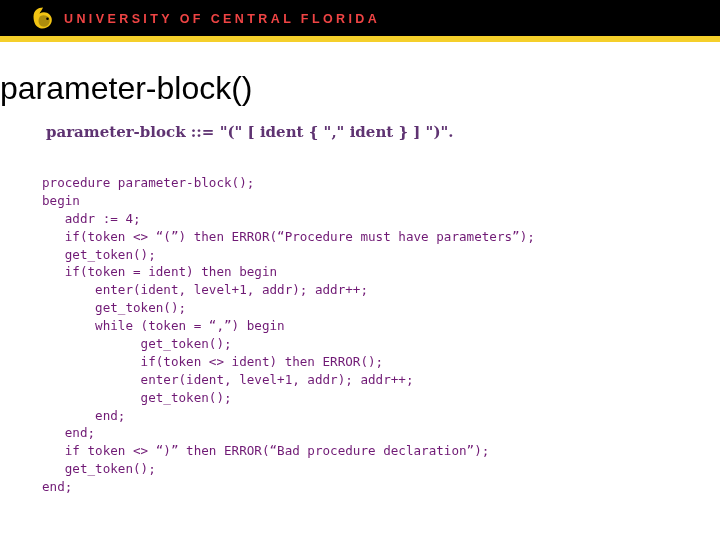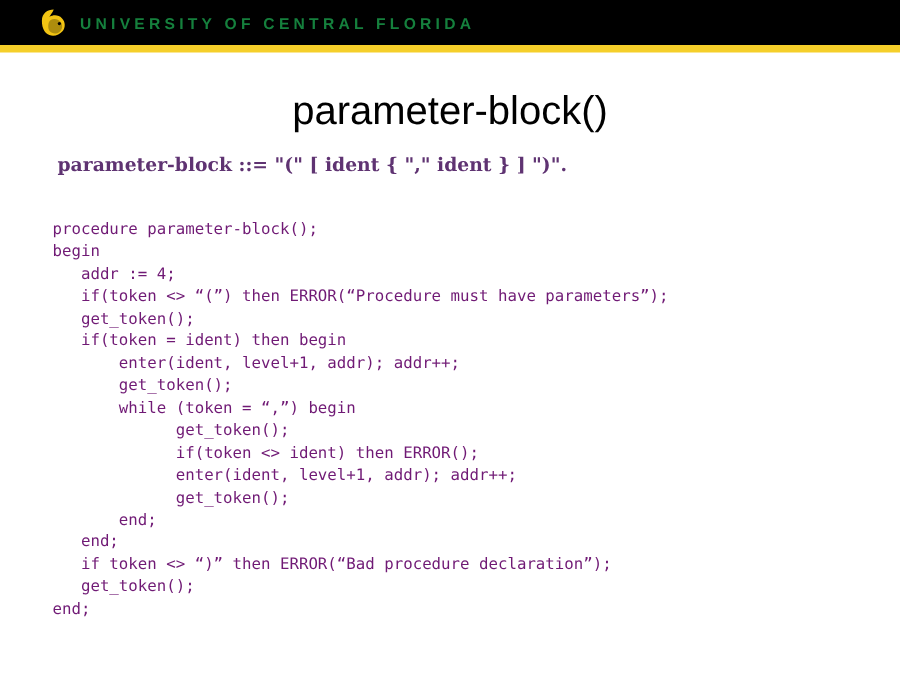--- a/index.html
+++ b/index.html
@@ -38,35 +38,35 @@
     top: 6px;
     width: 26px;
     height: 25px;
   }
   #wordmark {
     position: absolute;
     left: 64px;
     top: 10px;
     height: 18px;
     line-height: 18px;
-    color: #15803d;
+    color: #ef4444;
     font-family: "Liberation Sans", sans-serif;
     font-weight: bold;
     font-size: 12.5px;
     letter-spacing: 3.4px;
     white-space: nowrap;
   }
 
   
   #slide-title {
     position: absolute;
     left: 0;
     top: 69px;
     width: 720px;
-    text-align: center;
+    text-align: left;
     color: #000000;
     font-family: "Liberation Sans", sans-serif;
     font-weight: normal;
     font-size: 32px;
     line-height: 38px;
     white-space: nowrap;
   }
 
   
   #grammar-line {

